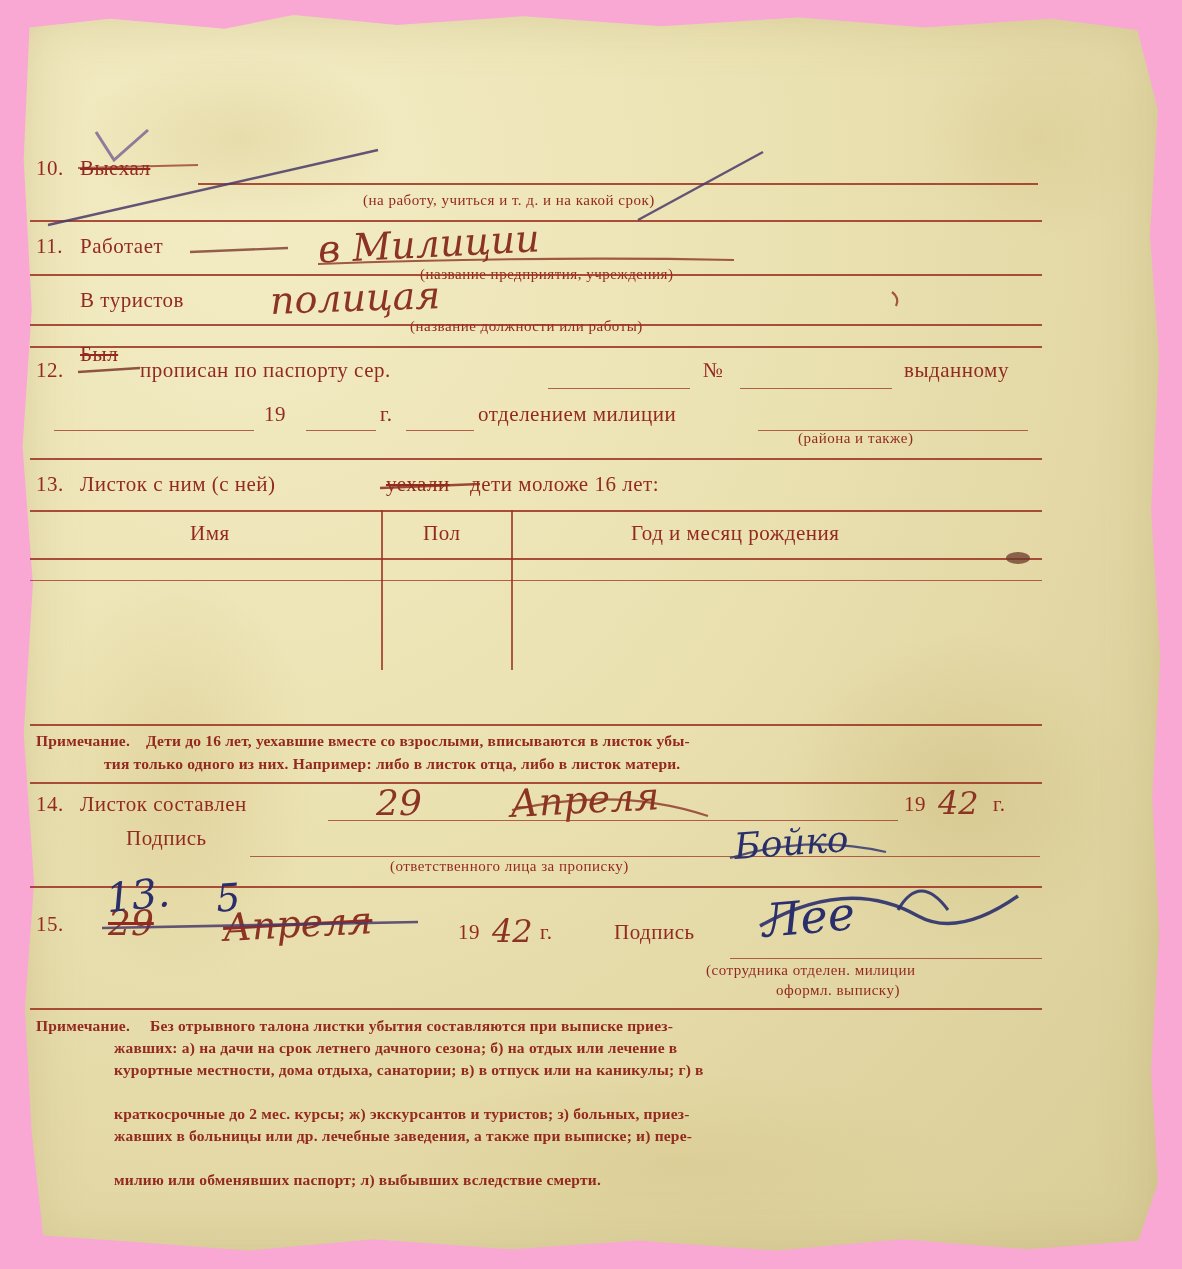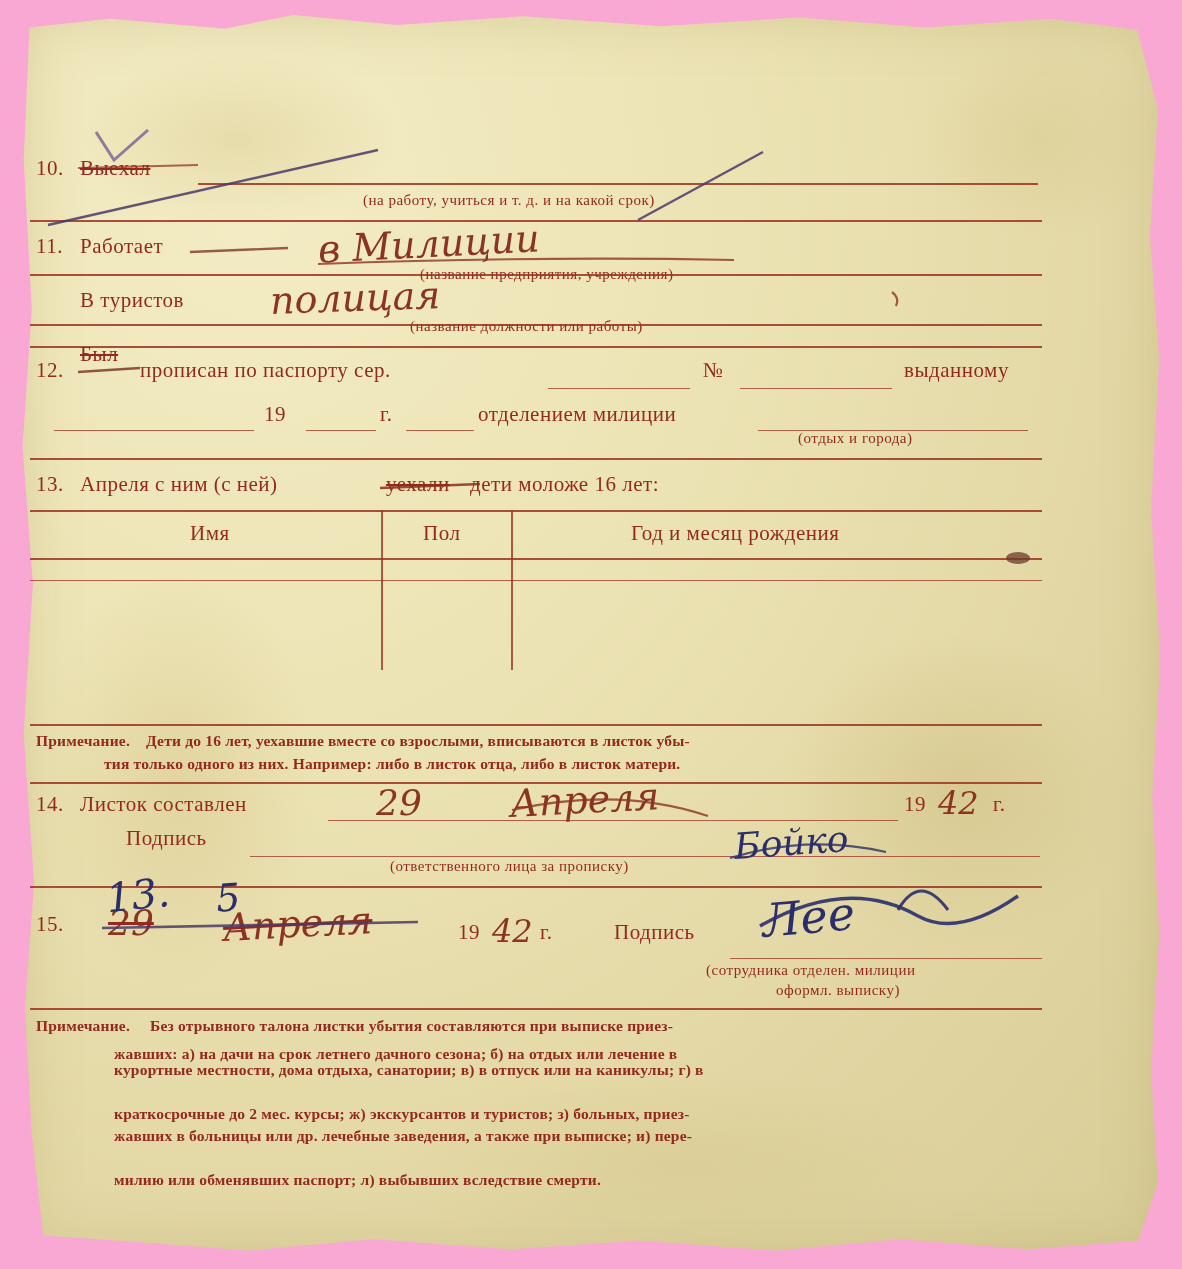--- a/index.html
+++ b/index.html
@@ -142,26 +142,26 @@
     <div class="hl thin" style="left:722px;top:378px;width:152px;"></div>
     <div class="t big" style="left:886px;top:348px;">выданному</div>
 
     <div class="hl thin" style="left:36px;top:420px;width:200px;"></div>
     <div class="t big" style="left:246px;top:392px;">19</div>
     <div class="hl thin" style="left:288px;top:420px;width:70px;"></div>
     <div class="t big" style="left:362px;top:392px;">г.</div>
     <div class="hl thin" style="left:388px;top:420px;width:68px;"></div>
     <div class="t big" style="left:460px;top:392px;">отделением милиции</div>
     <div class="hl thin" style="left:740px;top:420px;width:270px;"></div>
-    <div class="t small" style="left:780px;top:420px;">(отдых и города)</div>
+    <div class="t small" style="left:780px;top:420px;">(района и также)</div>
 
     <div class="hl" style="left:12px;top:448px;width:1012px;"></div>
 
     <div class="t big" style="left:18px;top:462px;">13.</div>
-    <div class="t big" style="left:62px;top:462px;">Апреля с ним (с ней)</div>
+    <div class="t big" style="left:62px;top:462px;">Листок с ним (с ней)</div>
     <div class="t big strike" style="left:368px;top:462px;">уехали</div>
     <div class="t big" style="left:452px;top:462px;">дети моложе 16 лет:</div>
 
     <div class="hl" style="left:12px;top:500px;width:1012px;"></div>
     <div class="t big" style="left:172px;top:511px;">Имя</div>
     <div class="t big" style="left:405px;top:511px;">Пол</div>
     <div class="t big" style="left:613px;top:511px;">Год и месяц рождения</div>
     <div class="hl" style="left:12px;top:548px;width:1012px;"></div>
     <div class="vl" style="left:363px;top:500px;height:160px;"></div>
     <div class="vl" style="left:493px;top:500px;height:160px;"></div>
@@ -211,21 +211,21 @@
     <div class="t big" style="left:596px;top:910px;">Подпись</div>
     <div class="hw ink" style="left:744px;top:880px;font-size:46px;transform:rotate(-5deg);">Лее</div>
     <div class="hl thin" style="left:712px;top:948px;width:312px;"></div>
     <div class="t small" style="left:688px;top:952px;">(сотрудника отделен. милиции</div>
     <div class="t small" style="left:758px;top:972px;">оформл. выписку)</div>
 
     <div class="hl" style="left:12px;top:998px;width:1012px;"></div>
 
     <div class="t note2" style="left:18px;top:1007px;">Примечание.</div>
     <div class="t note2" style="left:132px;top:1007px;">Без  отрывного  талона листки  убытия составляются при   выписке приез-</div>
-    <div class="t note2" style="left:96px;top:1029px;margin-top:6px;">жавших: а) на дачи на срок летнего  дачного сезона;   б) на отдых  или лечение в</div>
+    <div class="t note2" style="left:96px;top:1029px;">жавших: а) на дачи на срок летнего  дачного сезона;   б) на отдых  или лечение в</div>
     <div class="t note2" style="left:96px;top:1051px;">курортные местности, дома отдыха, санатории; в) в отпуск или на каникулы; г) в</div>
     <div class="t note2" style="left:96px;top:1095px;">краткосрочные до 2 мес. курсы; ж) экскурсантов и туристов; з) больных, приез-</div>
     <div class="t note2" style="left:96px;top:1117px;">жавших в больницы или др. лечебные заведения, а также при выписке;  и) пере-</div>
     <div class="t note2" style="left:96px;top:1161px;">милию или обменявших паспорт; л) выбывших вследствие смерти.</div>
 
     <svg class="overlay" viewBox="0 0 1148 1248">
 
       <path d="M 30 215 L 360 140" stroke="#4a3a6a" stroke-width="2.4" fill="none" opacity="0.85"></path>
       <path d="M 620 210 L 745 142" stroke="#4a3a6a" stroke-width="2.4" fill="none" opacity="0.85"></path>
 

